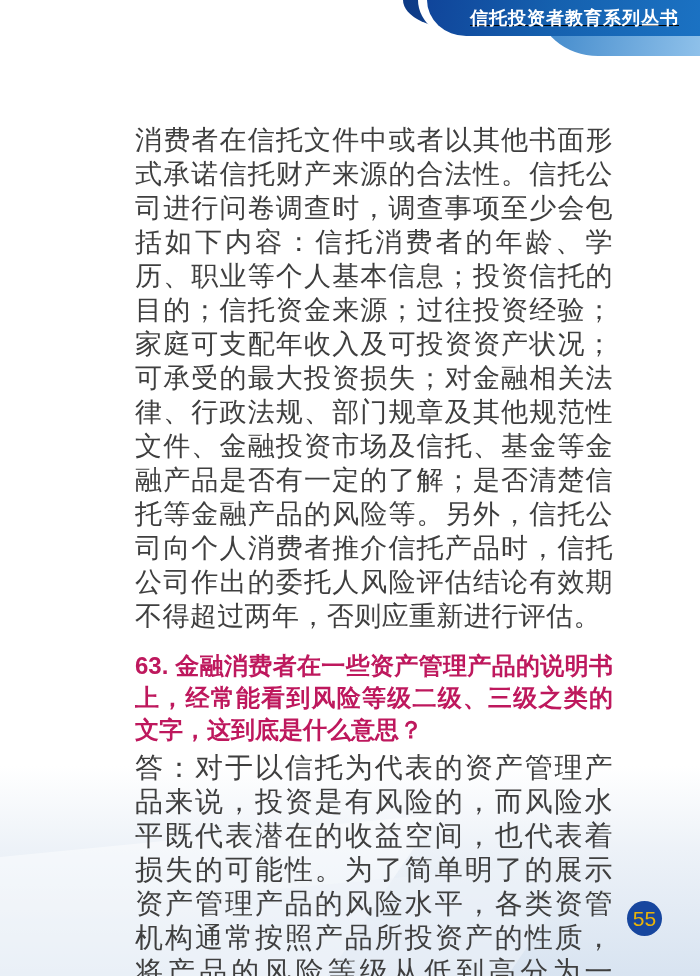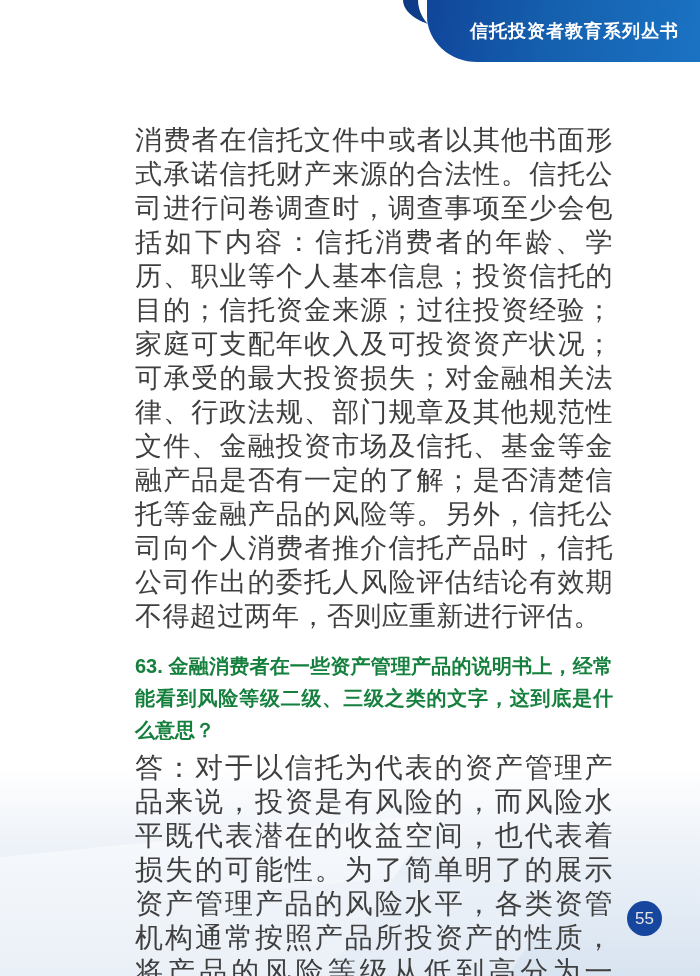--- a/index.html
+++ b/index.html
@@ -63,27 +63,28 @@
   .banner-under-light {
     position: absolute;
     top: 0; right: 0;
     width: 162px; height: 56px;
     background: linear-gradient(100deg, #3d86c9 0%, #8fc1ea 100%);
     border-bottom-left-radius: 60px 52px;
   }
   .banner {
     position: absolute;
     top: 0; right: 0;
-    width: 273px; height: 62px;
+    width: 273px; height: 36px;
     background: linear-gradient(100deg, #10459a 0%, #1560ae 45%, #1b72c3 100%);
     border-bottom-left-radius: 50px 46px;
     display: flex;
     align-items: center;
     justify-content: center;
     padding-left: 22px;
+    text-decoration: underline;
   }
   .banner-title {
     color: #ffffff;
     font-size: 18px;
     font-weight: bold;
     letter-spacing: 1px;
     white-space: nowrap;
   }
 
   
@@ -96,24 +97,24 @@
   .body-para {
     font-size: 27px;
     line-height: 34px;
     color: #3f3f3f;
     text-align: justify;
     text-justify: inter-ideograph;
     letter-spacing: 0.4px;
   }
   .question-heading {
     margin-top: 17px;
-    font-size: 20px;
+    font-size: 24px;
     line-height: 32px;
     font-weight: bold;
-    color: #15803d;
+    color: #be185d;
     text-align: justify;
     text-justify: inter-ideograph;
   }
   .answer-para {
     margin-top: 5px;
     font-size: 28px;
     line-height: 34px;
     color: #3f3f3f;
     text-align: justify;
     text-justify: inter-ideograph;
@@ -122,22 +123,22 @@
 
   
   .page-number {
     position: absolute;
     left: 627px;
     top: 901px;
     width: 35px;
     height: 35px;
     border-radius: 50%;
     background: #17469e;
-    color: #e5e5e5;
-    font-size: 17px;
+    color: #eab308;
+    font-size: 21px;
     display: flex;
     align-items: center;
     justify-content: center;
     text-align: right;
   }
 </style>
 </head>
 <body>
 
 <div class="page">

